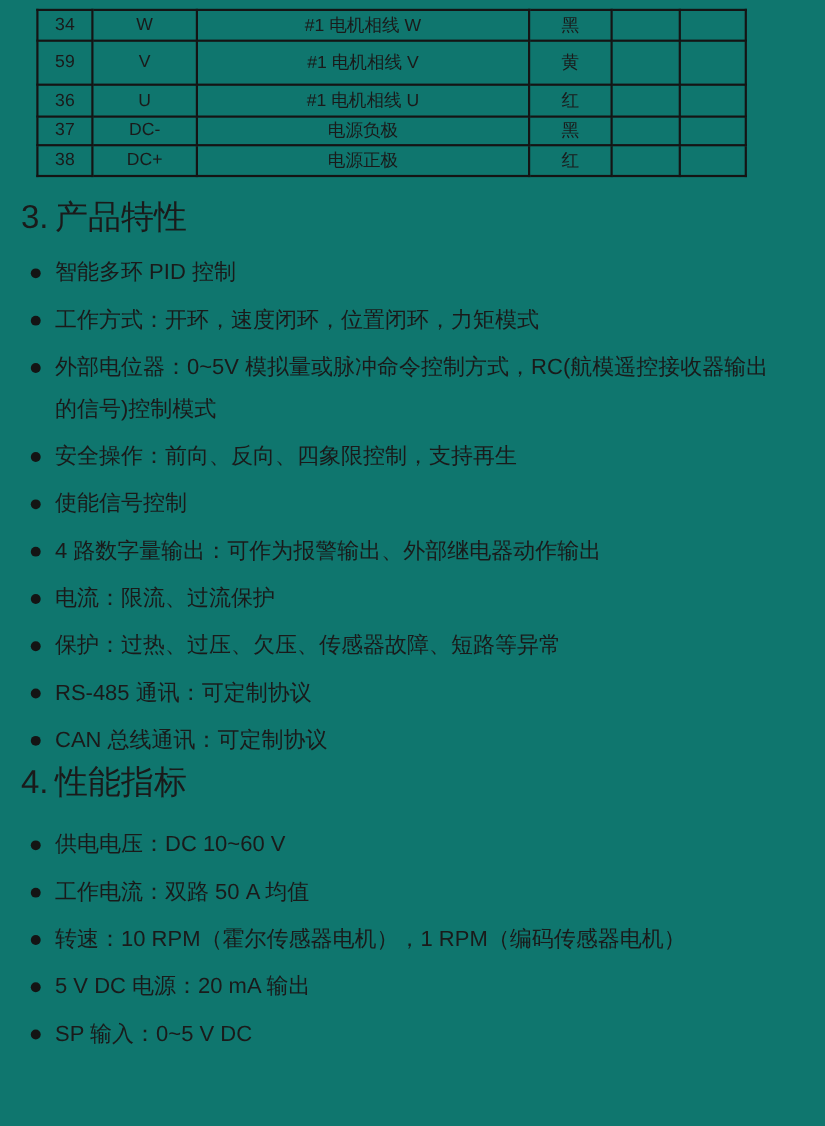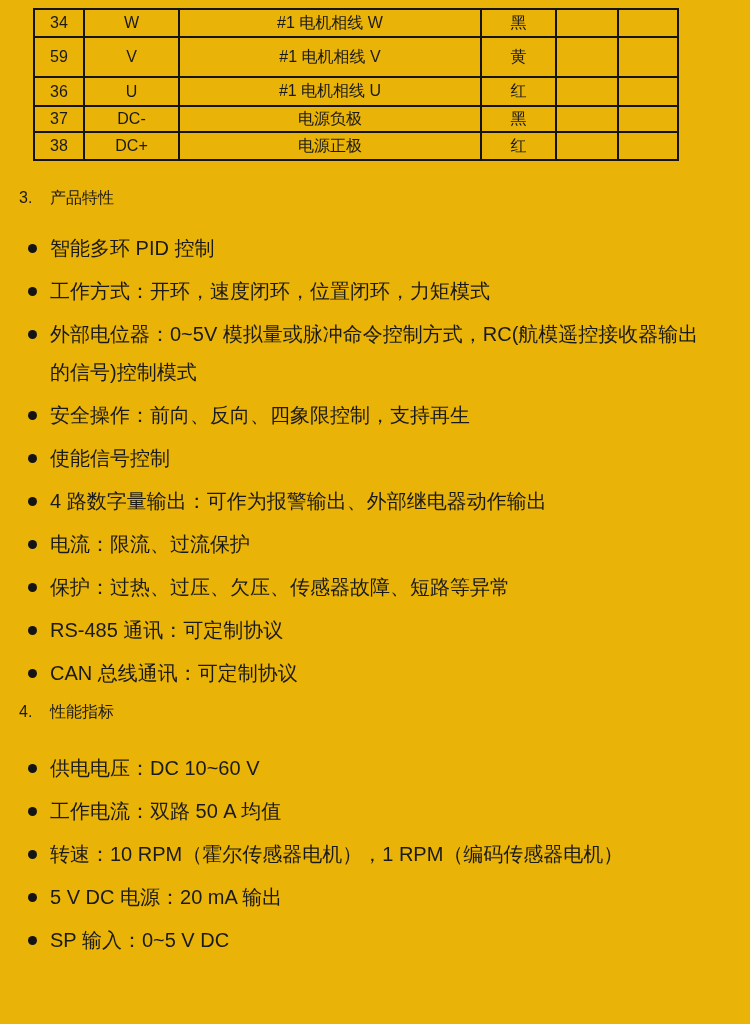--- a/index.html
+++ b/index.html
@@ -4,21 +4,21 @@
 <style>
   html, body {
     margin: 0;
     padding: 0;
     background: #ffffff;
   }
   .doc {
     position: relative;
     width: 750px;
     height: 1024px;
-    background: #eab308;
+    background: #0f766e;
     color: #1a1a1a;
     font-family: "Liberation Sans", "DejaVu Sans", sans-serif;
     overflow: hidden;
   }
 
   
   table.wiring {
     position: absolute;
     left: 33px;
     top: 8px;
@@ -42,21 +42,21 @@
   
   .content {
     position: absolute;
     left: 0;
     top: 183px;
     width: 750px;
   }
   .heading {
     margin: 0 0 16px 0;
     padding-left: 19px;
-    font-size: 16px;
+    font-size: 30px;
     line-height: 30px;
     white-space: nowrap;
   }
   .heading .hnum {
     display: inline-block;
     width: 31px;
   }
   .heading-gap {
     margin-top: 1px;
     margin-bottom: 22px;

